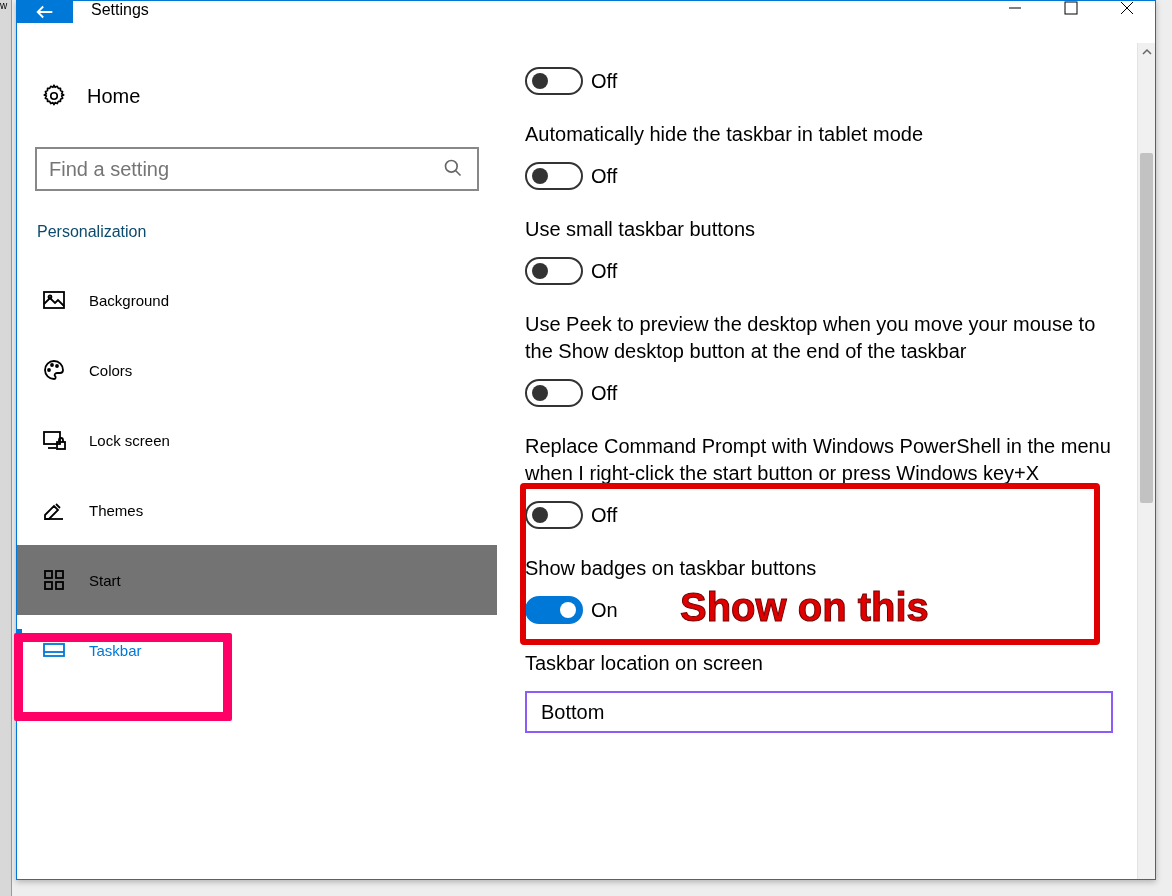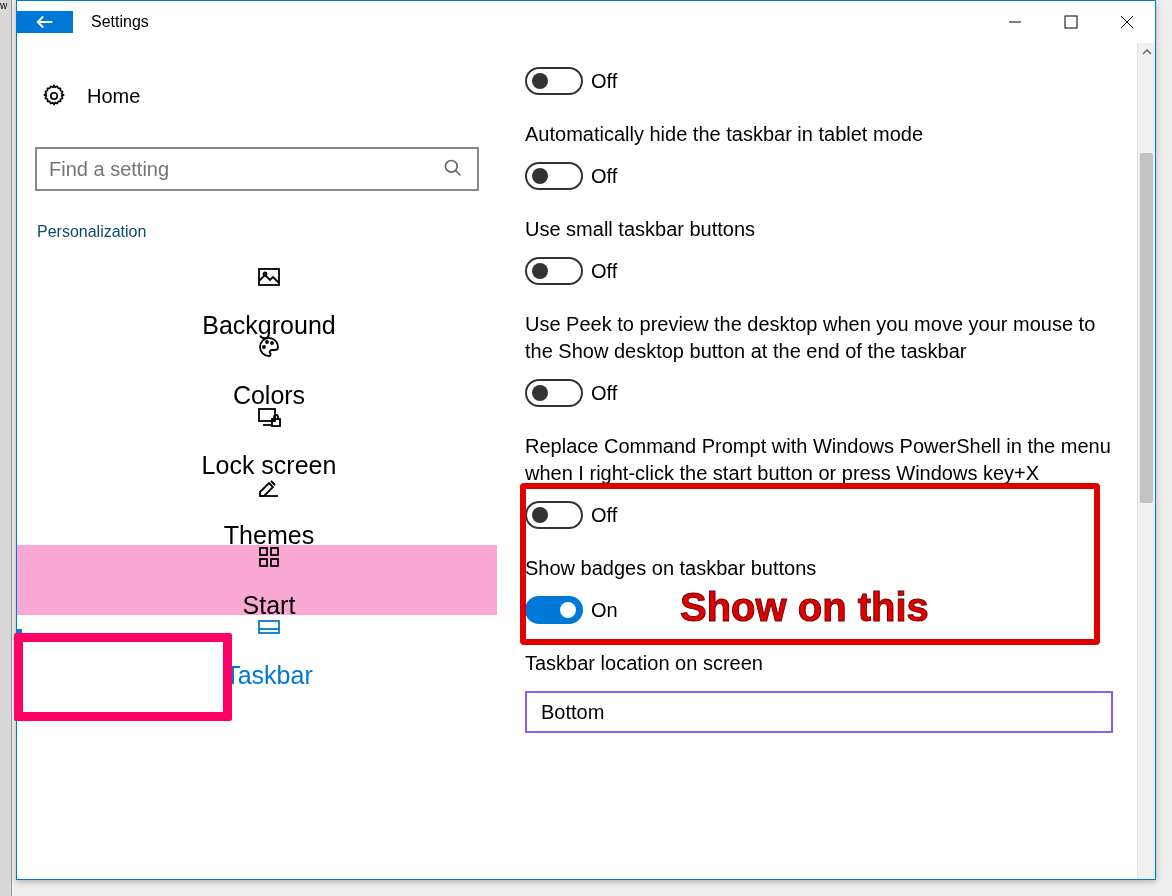--- a/index.html
+++ b/index.html
@@ -4,38 +4,38 @@
 <style>
   * { box-sizing: border-box; margin: 0; padding: 0; }
   html, body { width: 1172px; height: 896px; overflow: hidden; font-family: "Segoe UI", Arial, sans-serif; background: #c0c0c0; }
   .outer-bg { position: relative; width: 1172px; height: 896px; background: #eee; }
   .left-strip { position:absolute; left:0; top:0; width:12px; height:100%; background:#d8d8d8; border-right:1px solid #999; font-size:10px; }
   .window {
     position: absolute; left: 16px; top: 0; width: 1140px; height: 880px;
     background: #fff; border: 1px solid #0078d7; box-shadow: 0 2px 6px rgba(0,0,0,.25);
     display:flex; flex-direction:column;
   }
-  .titlebar { height: 42px; display:flex; align-items:center; }
+  .titlebar { height: 42px; display:flex; align-items:flex-start; }
   .back-btn { width:56px; background:#0078d7; color:#fff; display:flex; align-items:center; justify-content:center; }
   .back-btn svg { stroke:#fff; }
   .title-text { flex:1; display:flex; align-items:center; padding-left:18px; font-size:16px; }
   .win-ctrl { width:56px; display:flex; align-items:center; justify-content:center; }
   .win-ctrl svg { stroke:#000; }
   .body { flex:1; display:flex; overflow:hidden; }
   .sidebar { width:480px; padding: 30px 18px 0 18px; position:relative; }
   .home-row { display:flex; align-items:center; gap:20px; padding:10px 6px; }
   .home-row .icon { width:26px; height:26px; display:flex; align-items:center; justify-content:center; }
   .home-row .label { font-size:20px; }
   .search-box { margin-top:28px; height:44px; border:2px solid #888; display:flex; align-items:center; padding:0 12px; }
   .search-box input { flex:1; border:none; outline:none; font-size:20px; font-family:inherit; }
   .search-box .sicon { width:22px; height:22px; }
   .section-title { color:#0c4a6e; font-size:16px; margin-top:32px; padding-left:2px; }
   .nav { margin-top:24px; }
-  .nav-item { height:70px; display:flex; align-items:center; gap:22px; padding-left:6px; font-size:25px; cursor:pointer; margin-left:-18px; margin-right:-18px; padding-left:24px;flex-direction:column; }
-  .nav-item.sel-adjacent { background:#f9a8d4; }
+  .nav-item { height:70px; display:flex; align-items:center; gap:22px; padding-left:6px; font-size:15px; cursor:pointer; margin-left:-18px; margin-right:-18px; padding-left:24px; }
+  .nav-item.sel-adjacent { background:#737373; }
   .nav-item.selected { color:#0078d7; position:relative; }
   .nav-item.selected::before { content:""; position:absolute; left:0; top:14px; bottom:14px; width:5px; background:#0078d7; }
   .nav-item .icon { width:26px; height:26px; display:flex; align-items:center; justify-content:center; }
   .nav-item .icon svg { stroke:#000; }
   .nav-item.selected .icon svg { stroke:#0078d7; }
   .main { flex:1; overflow:hidden; position:relative; padding: 24px 42px 0 28px; }
   .setting { margin-bottom: 26px; }
   .setting .label { font-size:20px; line-height:1.35; margin-bottom:14px; }
   .toggle-row { display:flex; align-items:center; gap:8px; }
   .toggle { width:58px; height:28px; border:2px solid #333; border-radius:14px; position:relative; cursor:pointer; }

